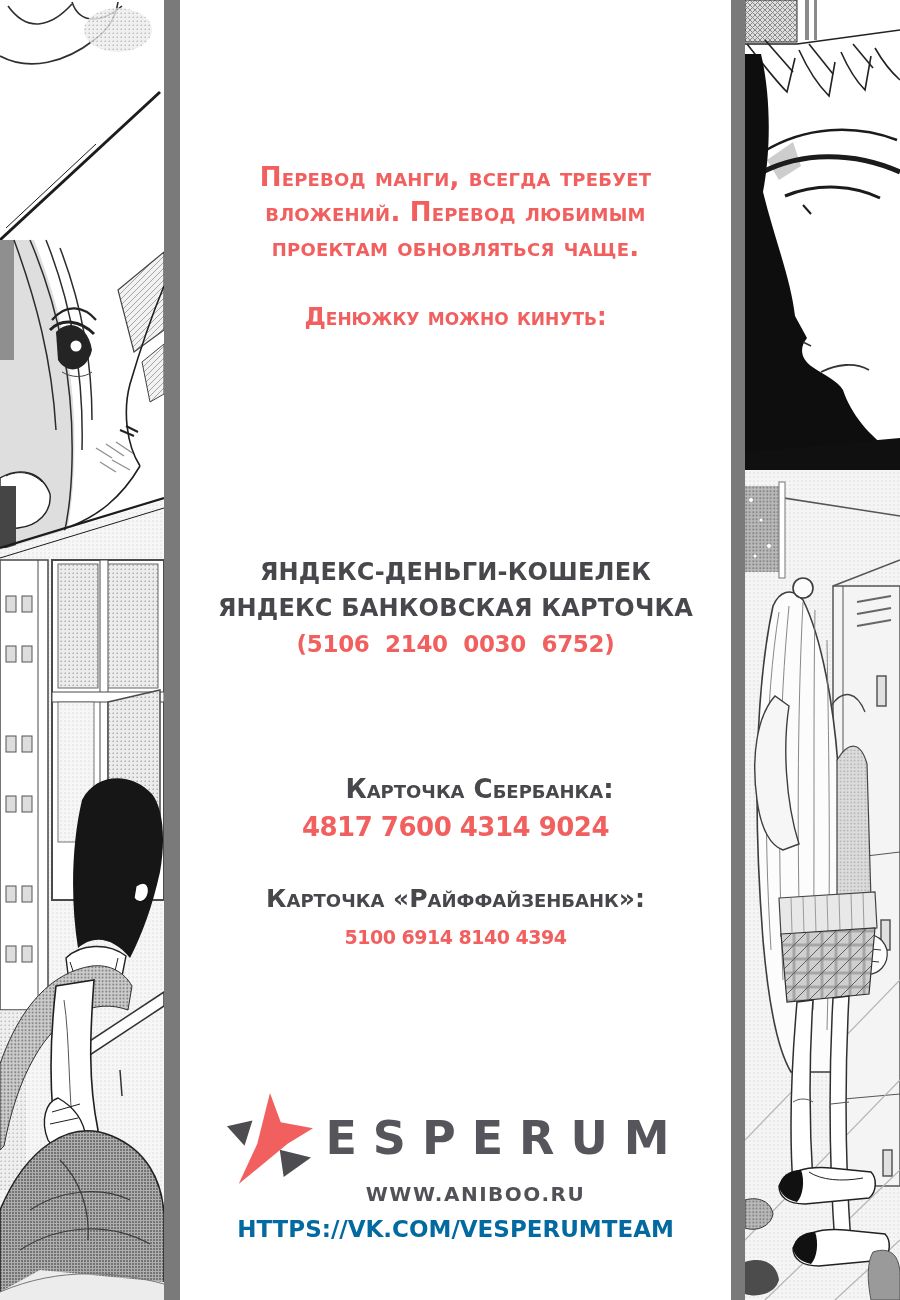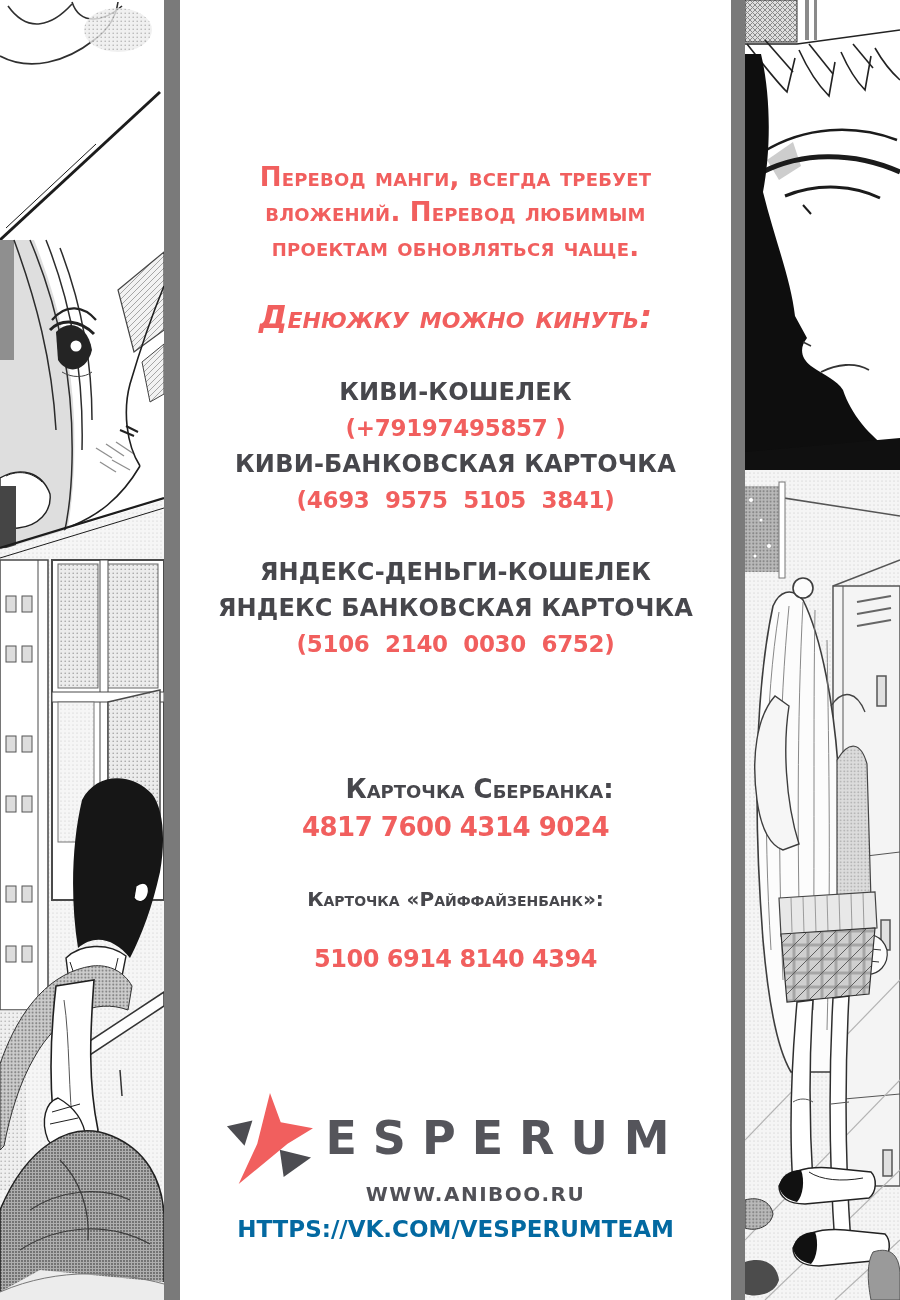--- a/index.html
+++ b/index.html
@@ -16,29 +16,29 @@
   .art-right{left:745px;width:155px;}
   .bar{position:absolute;top:0;bottom:0;background:var(--bar);}
   .bar-left{left:164px;width:16px;}
   .bar-right{left:731px;width:14px;}
   .center{position:absolute;left:180px;top:0;width:551px;height:980px;background:#fff;}
   .sec{position:absolute;left:0;right:0;text-align:center;font-weight:bold;}
   .sc{font-variant:small-caps;}
   .red{color:var(--red);}
   .dark{color:var(--dark);}
   .intro{top:160px;font-size:26px;line-height:35px;letter-spacing:.2px;}
-  .cta{top:300px;font-size:32px;line-height:35px;font-style:italic;}
+  .cta{top:300px;font-size:24px;line-height:35px;}
   .mblock1{top:374px;}
   .mblock2{top:554px;}
   .mlabel{font-size:24px;line-height:36px;letter-spacing:.2px;}
   .mval{font-size:23px;line-height:36px;letter-spacing:-.3px;white-space:pre-wrap;}
   .sber-label{top:771px;font-size:26px;line-height:36px;margin-left:48px;}
   .sber-num{top:809px;font-size:26px;line-height:36px;letter-spacing:-.5px;}
-  .raiff-label{top:881px;font-size:20px;line-height:36px;}
-  .raiff-num{top:941px;font-size:24px;line-height:36px;letter-spacing:-.5px;}
+  .raiff-label{top:881px;font-size:25px;line-height:36px;}
+  .raiff-num{top:919px;font-size:19px;line-height:36px;letter-spacing:-.5px;}
   .logo-row{top:1085px;height:105px;display:flex;align-items:center;justify-content:center;gap:4px;}
   .brand-text{font-size:46px;letter-spacing:16px;color:var(--brand);font-weight:bold;text-indent:8px;}
   .site{top:1182px;font-size:20px;line-height:24px;letter-spacing:1.5px;color:#515157;margin-left:40px;}
   .vk{top:1216px;font-size:23px;line-height:26px;letter-spacing:0;color:#0369a1;}
 </style>
 </head>
 <body>
 
 <div class="page">
 
@@ -164,26 +164,20 @@
   <div class="center">
 
     <div class="sec intro sc red">
       <div>Перевод манги, всегда требует</div>
       <div>вложений. Перевод любимым</div>
       <div>проектам обновляться чаще.</div>
     </div>
 
     <div class="sec cta sc red">Денюжку можно кинуть:</div>
 
-    <div class="sec mblock1">
-      <div class="mlabel sc dark">КИВИ-КОШЕЛЕК</div>
-      <div class="mval red">(+79197495857 )</div>
-      <div class="mlabel sc dark">КИВИ-БАНКОВСКАЯ КАРТОЧКА</div>
-      <div class="mval red">(4693  9575  5105  3841)</div>
-    </div>
 
     <div class="sec mblock2">
       <div class="mlabel sc dark">ЯНДЕКС-ДЕНЬГИ-КОШЕЛЕК</div>
       <div class="mlabel sc dark">ЯНДЕКС БАНКОВСКАЯ КАРТОЧКА</div>
       <div class="mval red">(5106  2140  0030  6752)</div>
     </div>
 
     <div class="sec sber-label sc dark">Карточка Сбербанка:</div>
     <div class="sec sber-num red">4817 7600 4314 9024</div>
 

